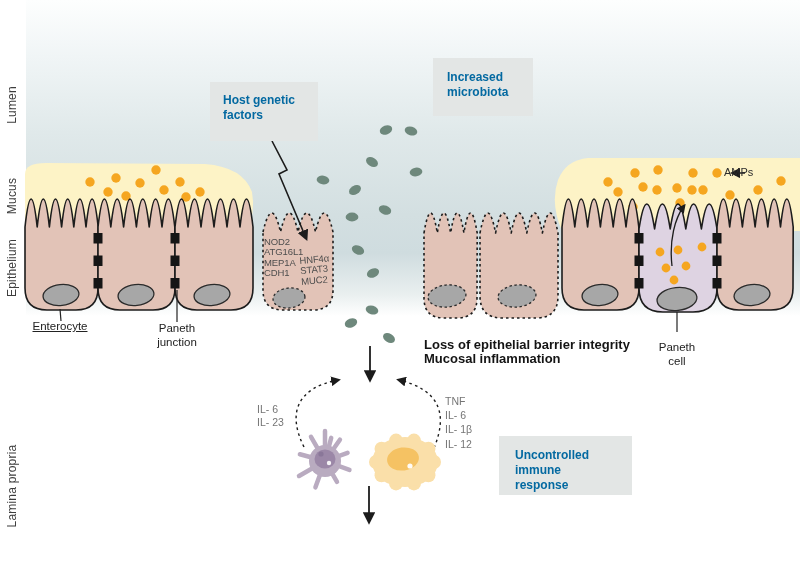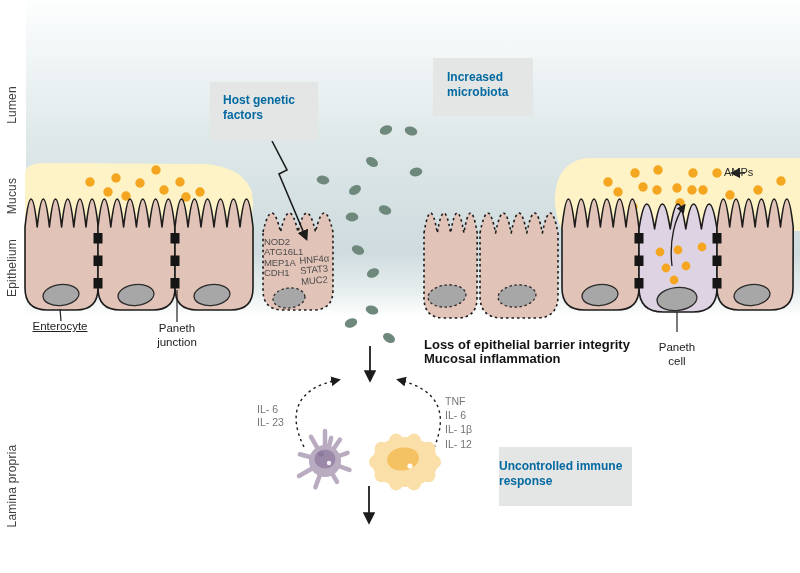--- a/index.html
+++ b/index.html
@@ -177,21 +177,21 @@
   <div class="side-label" style="top:189px">Mucus</div>
   <div class="side-label" style="top:261px">Epithelium</div>
   <div class="side-label" style="top:479px">Lamina propria</div>
 
   <div class="info-box" style="left:210px;top:82px;width:108px;height:59px;padding:11px 13px;">
     <span>Host genetic factors</span>
   </div>
   <div class="info-box" style="left:433px;top:58px;width:100px;height:58px;padding:12px 14px;">
     <span>Increased microbiota</span>
   </div>
-  <div class="info-box" style="left:499px;top:436px;width:133px;height:59px;padding:12px 0;margin-top:11px;">
+  <div class="info-box" style="left:499px;top:436px;width:133px;height:59px;padding:12px 16px;">
     <span>Uncontrolled immune response</span>
   </div>
   <div class="ibd-badge">IBD</div>
 
   <div class="cell-label" style="left:18px;top:320px;width:84px;text-decoration:underline;">Enterocyte</div>
   <div class="cell-label" style="left:143px;top:322px;width:68px;">Paneth junction</div>
   <div class="cell-label" style="left:650px;top:341px;width:54px;">Paneth cell</div>
   <div class="amps-label">AMPs</div>
 
   <div class="genes" style="left:264px;top:237px;">

